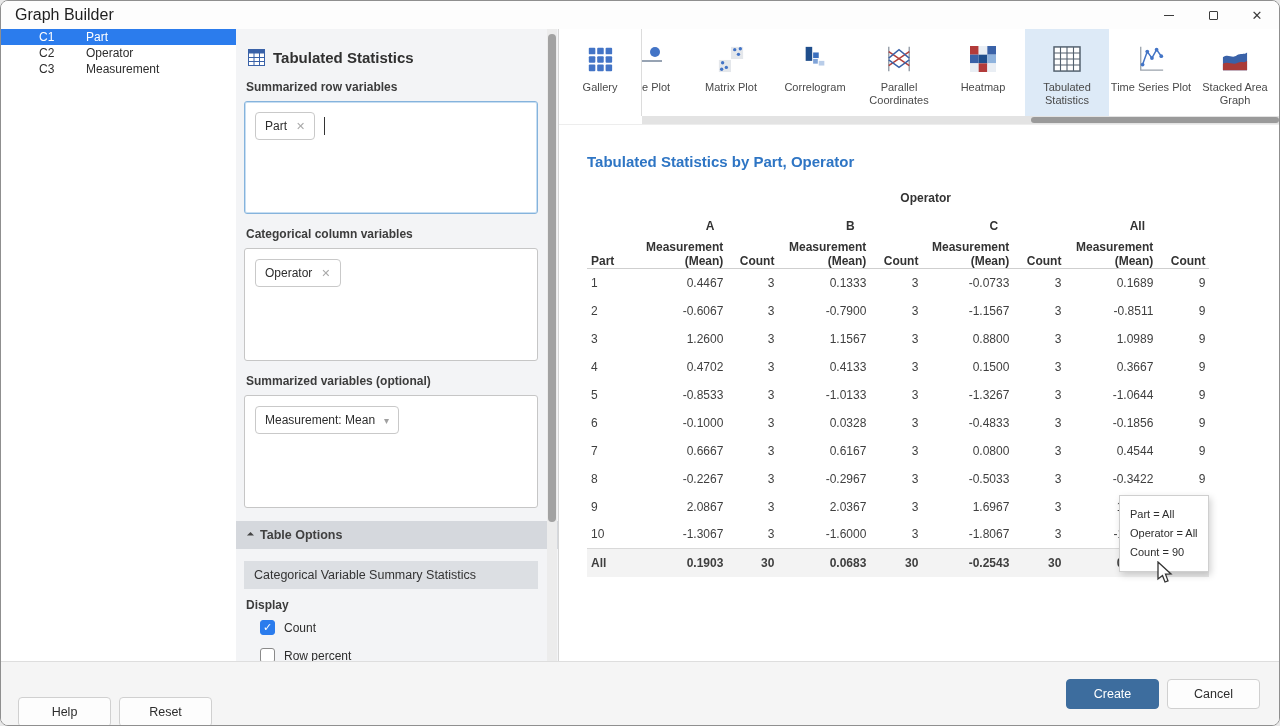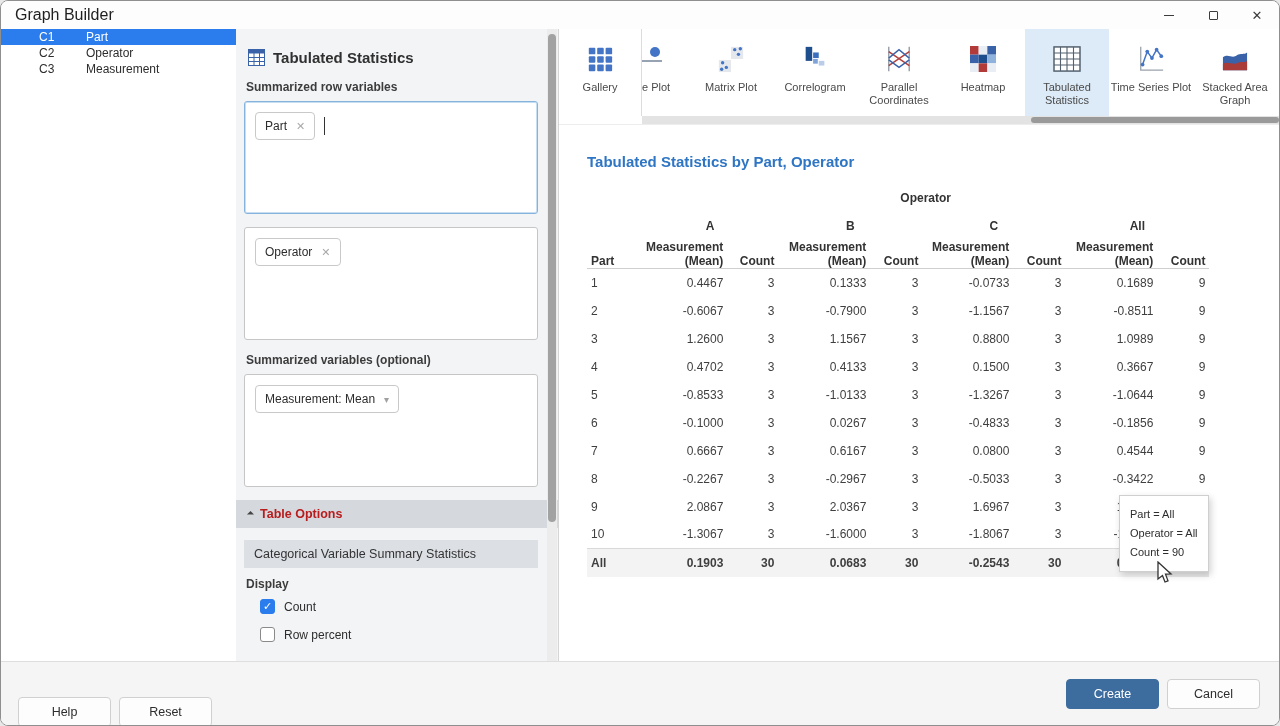--- a/index.html
+++ b/index.html
@@ -30,21 +30,21 @@
   .panel-header .ph-title { font-size:15px; font-weight:bold; color:#303030; }
   .field-label { font-size:12px; font-weight:bold; color:#3c3c3c; margin:0 0 7px 2px; }
   .var-box { background:#fff; border:1px solid #c6c6c6; border-radius:3px; height:113px; padding:10px; margin-bottom:13px; }
   .var-box.focused { border:1px solid #85b3dc; box-shadow:0 0 0 1px #c7def2 inset; }
   .chip { display:inline-flex; align-items:center; gap:9px; border:1px solid #c9c9c9; border-radius:4px; background:#fff; padding:6px 9px; font-size:12px; color:#2d2d2d; }
   .chip .x { color:#a9a9a9; font-size:11px; }
   .chip .caret { color:#a0a0a0; font-size:10px; }
   .text-caret { display:inline-block; width:1px; height:18px; background:#333; vertical-align:middle; margin-left:9px; }
   .options-band { background:#d5d8dd; margin:2px -20px 12px -8px; padding:7px 0 7px 12px; display:flex; align-items:center; gap:7px; }
   .options-band .tri { width:0; height:0; border-left:5px solid #444; border-bottom:5px solid transparent; transform:rotate(45deg); }
-  .options-band .ob-label { font-size:12.5px; font-weight:bold; color:#b91c1c; }
+  .options-band .ob-label { font-size:12.5px; font-weight:bold; color:#404040; }
   .sub-band { background:#dcdfe3; padding:7px 10px; font-size:12.5px; font-weight:normal; color:#333; margin-bottom:9px; }
   .display-label { font-size:12px; font-weight:bold; color:#3c3c3c; margin:0 0 8px 2px; }
   .chk-row { display:flex; align-items:center; gap:9px; margin:0 0 13px 16px; }
   .chk-box { width:15px; height:15px; border:1px solid #8a8a8a; border-radius:3px; background:#fff; display:flex; align-items:center; justify-content:center; font-size:11px; color:#fff; }
   .chk-box.checked { background:#2b7ced; border-color:#2b7ced; }
   .chk-label { font-size:12px; color:#2d2d2d; }
   .v-scroll { position:absolute; top:0; right:1px; bottom:0; width:10px; background:#ececec; }
   .v-thumb { position:absolute; top:5px; left:1px; width:8px; height:488px; border-radius:4px; background:#a2a2a2; }
 
   
@@ -139,20 +139,21 @@
       </div>
 
       <div class="field-label">Summarized row variables</div>
       <div class="var-box focused">
         <span class="chip">
           <span>Part</span>
           <span class="x">✕</span>
         </span><span class="text-caret"></span>
       </div>
 
+      <div class="field-label">Categorical column variables</div>
       <div class="var-box">
         <span class="chip">
           <span>Operator</span>
           <span class="x">✕</span>
         </span>
       </div>
 
       <div class="field-label">Summarized variables (optional)</div>
       <div class="var-box">
         <span class="chip">
@@ -412,21 +413,21 @@
                 <td class="c-num">3</td>
                 <td class="c-num">-1.3267</td>
                 <td class="c-num">3</td>
                 <td class="c-num">-1.0644</td>
                 <td class="c-num">9</td>
               </tr>
               <tr>
                 <td class="c-first">6</td>
                 <td class="c-num">-0.1000</td>
                 <td class="c-num">3</td>
-                <td class="c-num">0.0267</td>
+                <td class="c-num">0.0328</td>
                 <td class="c-num">3</td>
                 <td class="c-num">-0.4833</td>
                 <td class="c-num">3</td>
                 <td class="c-num">-0.1856</td>
                 <td class="c-num">9</td>
               </tr>
               <tr>
                 <td class="c-first">7</td>
                 <td class="c-num">0.6667</td>
                 <td class="c-num">3</td>

